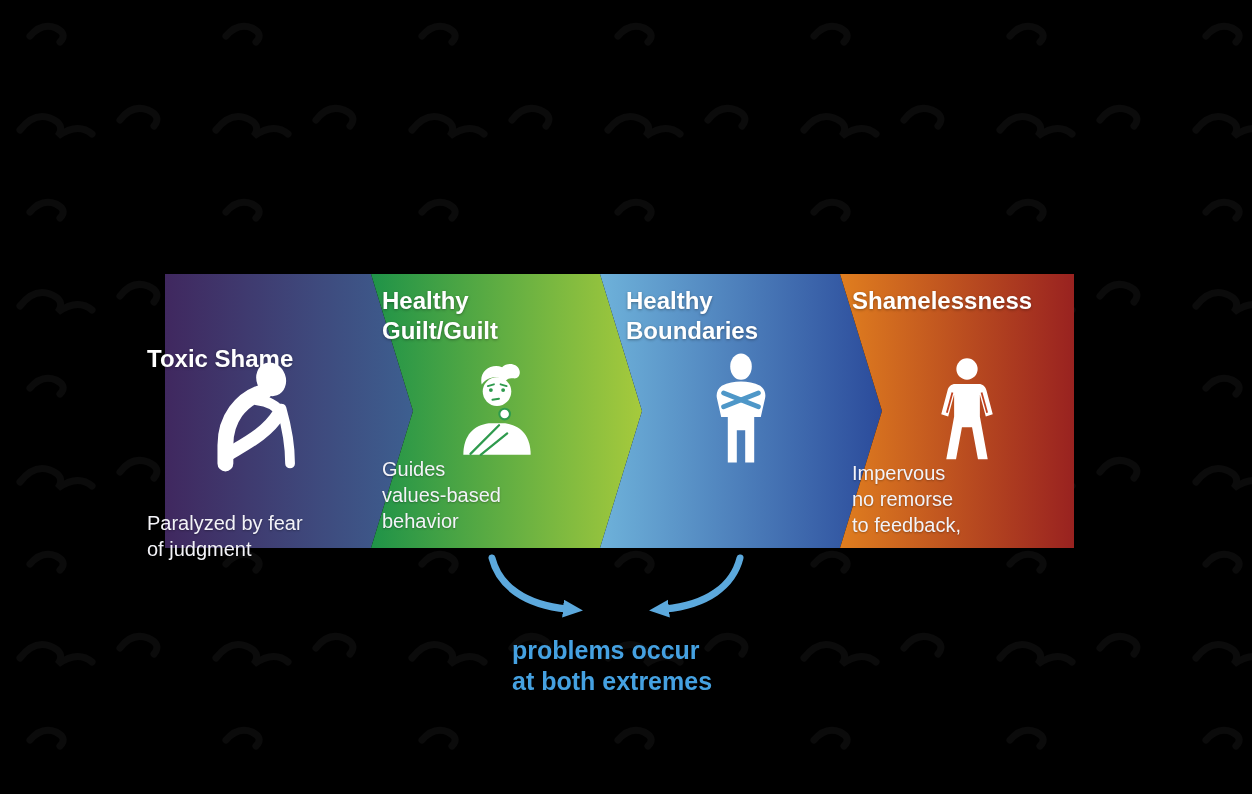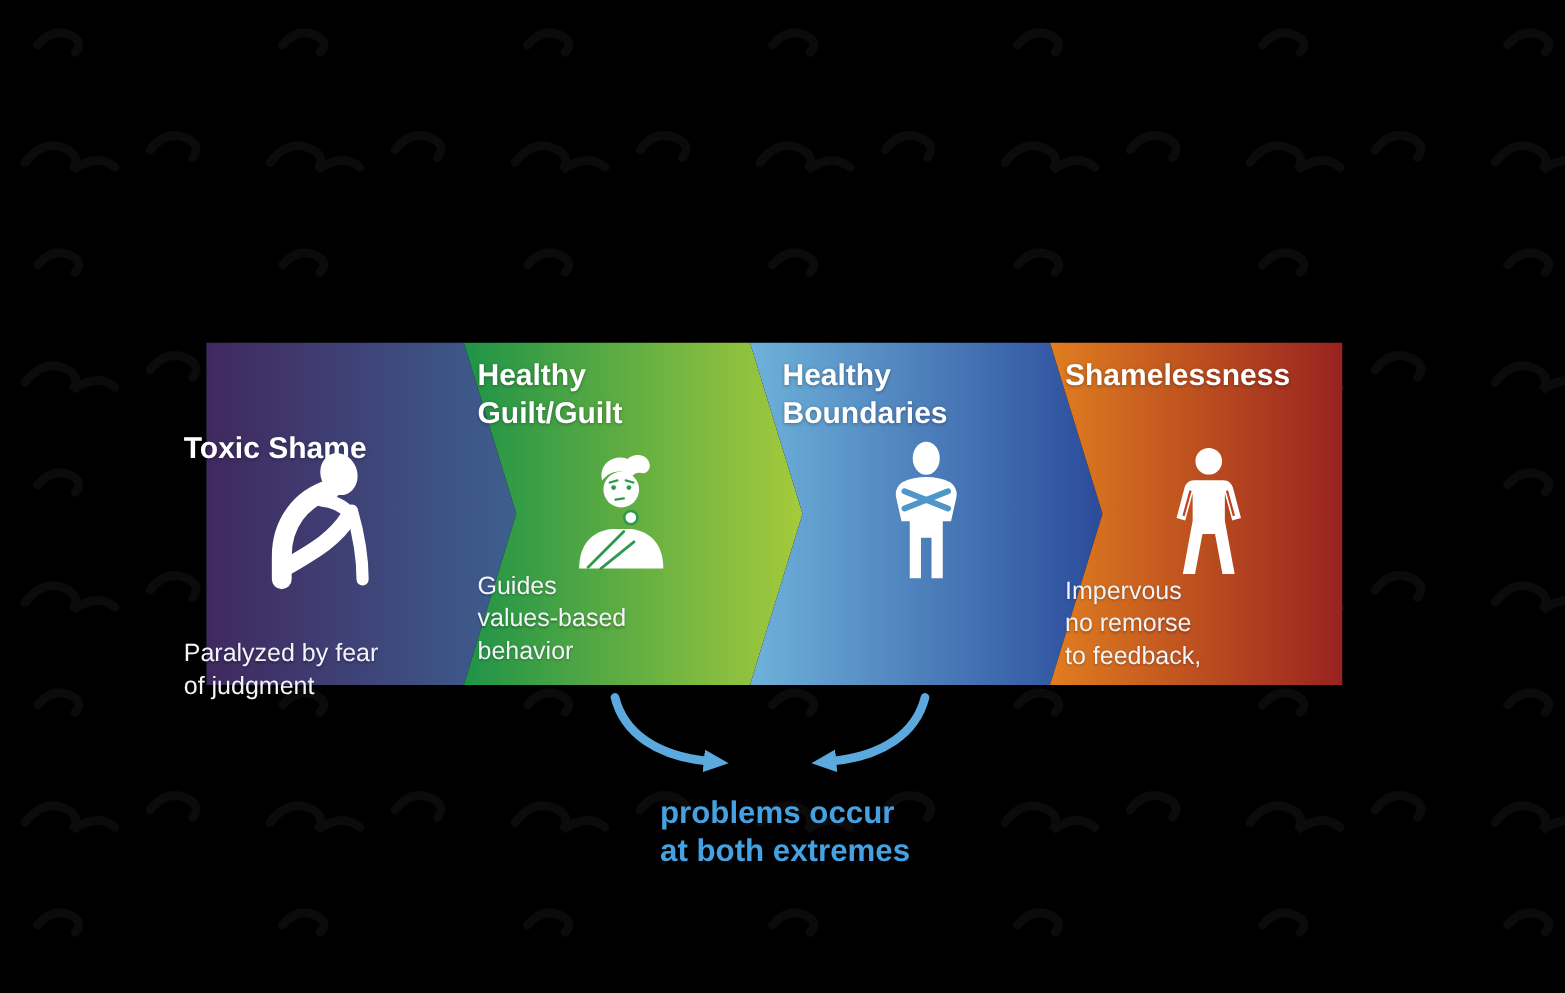--- a/index.html
+++ b/index.html
@@ -34,21 +34,20 @@
   .seg--1 .seg-desc{top:182px;}
   .seg--2 .seg-desc{top:194px;}
   .seg--3 .seg-desc{top:186px;}
   .arrows-svg{position:absolute;left:455px;top:548px;}
   .arrow-path{stroke:var(--arrow-color,#5ca9dd);stroke-width:7;fill:none;stroke-linecap:round;}
   .arrow-head{fill:var(--arrow-color,#5ca9dd);}
   .annotation{
     position:absolute;left:512px;top:635px;
     font-size:25px;font-weight:bold;line-height:31px;
     color:var(--annotation-color,#45a1e1);
-    margin-left:16px;
   }
 </style>
 </head>
 <body>
 
 <div class="stage" style="background: rgb(0, 0, 0);">
 
   <svg class="watermark-layer" width="1252" height="794" aria-hidden="true">
     <defs>
       <pattern id="wm" width="196" height="176" patternUnits="userSpaceOnUse">

